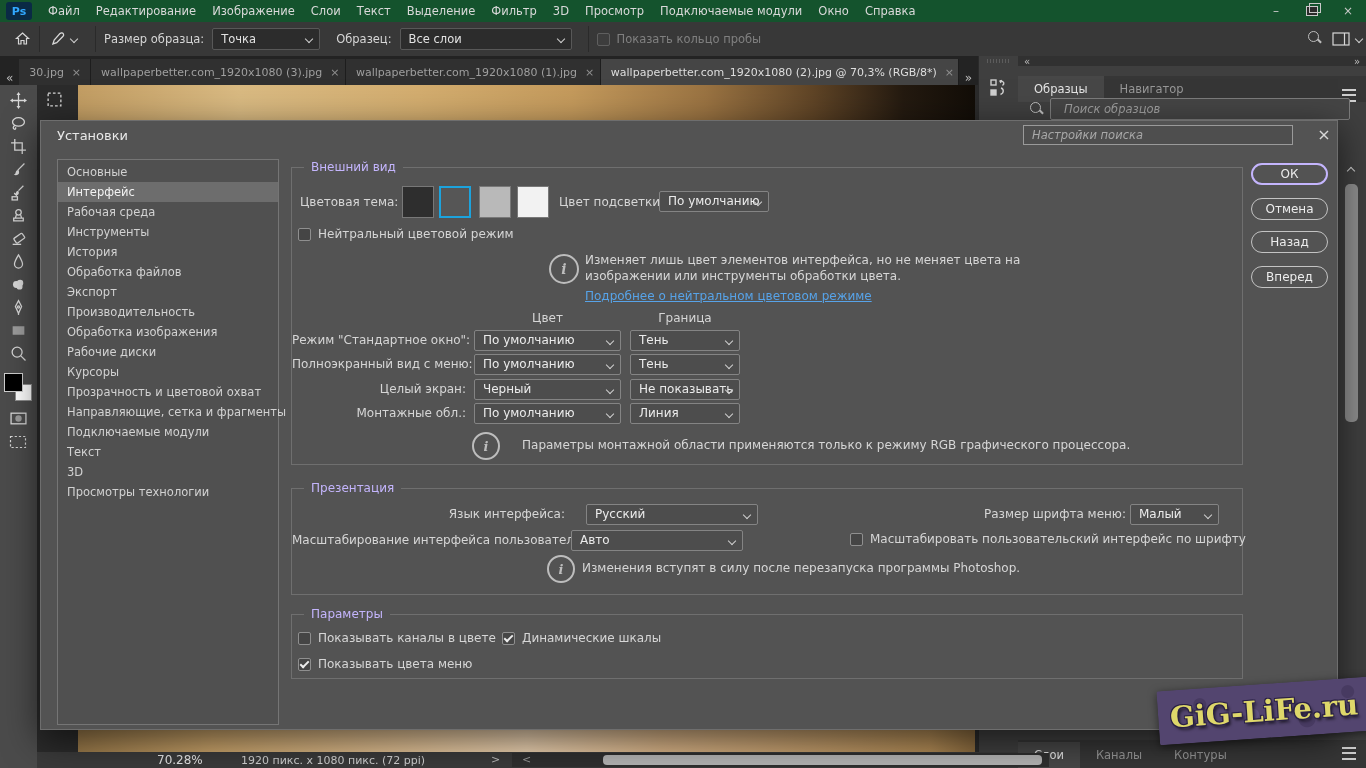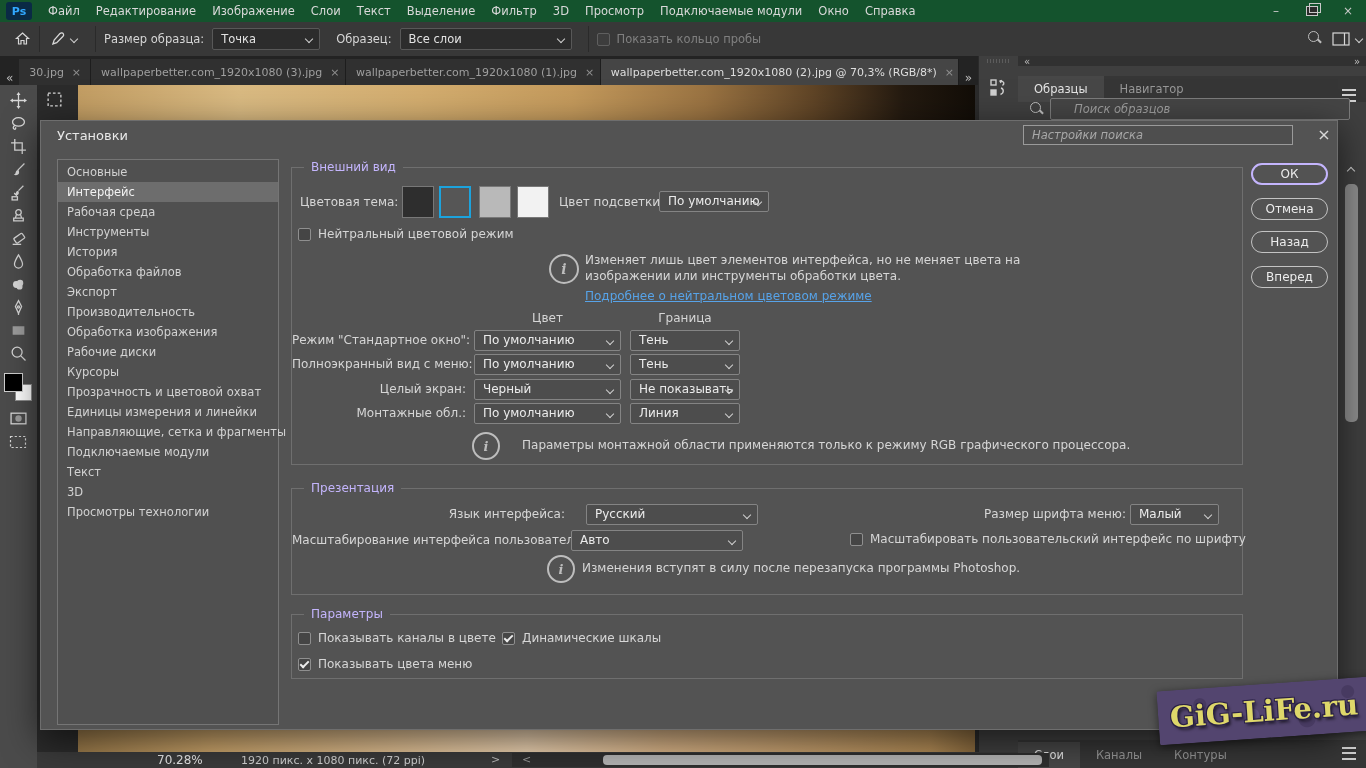--- a/index.html
+++ b/index.html
@@ -42,21 +42,21 @@
   
   #dock{left:978px;top:56px;width:40px;height:696px;background:#3f3f3f;border-left:1px solid #2a2a2a}
   .grip{height:4px;margin:3px 8px;background:repeating-linear-gradient(90deg,#5c5c5c 0 1px,transparent 1px 3px)}
   #panel{left:1018px;top:56px;width:348px;height:712px;background:#3f3f3f}
   #paneltop{left:1018px;top:56px;width:348px;height:10px;background:#313131;display:flex;justify-content:space-between;align-items:center;font-size:10px;color:#bdbdbd;padding:0 6px;box-sizing:border-box}
   .ptabrow{display:flex;align-items:flex-end;height:26px;background:#363636}
   .ptab{height:26px;display:flex;align-items:center;padding:0 16px;font-size:11.5px;color:#979797}
   .ptab.active{background:#474747;color:#e4e4e4}
   .burger{width:14px;height:9px;border-top:2px solid #cfcfcf;border-bottom:2px solid #cfcfcf;position:relative}
   .burger::after{content:"";position:absolute;left:0;top:2.5px;width:14px;height:2px;background:#cfcfcf}
-  .searchbox{position:relative;height:22px;border:1px solid #7c7c7c;border-radius:2px;background:#454545;color:#9f9f9f;font-style:italic;font-size:11.5px;line-height:21px;padding:0 23px;box-sizing:border-box}
+  .searchbox{position:relative;height:22px;border:1px solid #7c7c7c;border-radius:2px;background:#454545;color:#9f9f9f;font-style:italic;font-size:11.5px;line-height:21px;padding:0 13px;box-sizing:border-box}
   .mag{width:14px;height:14px;position:relative}
   .mag::before{content:"";position:absolute;left:0;top:0;width:9px;height:9px;border:1.6px solid #bdbdbd;border-radius:50%}
   .mag::after{content:"";position:absolute;left:9px;top:9px;width:5px;height:1.6px;background:#bdbdbd;transform:rotate(45deg)}
   .vthumb{position:absolute;background:#8d8d8d;border-radius:5px}
   
   #statusbar{left:37px;top:752px;width:981px;height:16px;background:#3a3a3a;font-size:11px;color:#d6d6d6}
   #hscroll{position:absolute;left:475px;top:1px;width:537px;height:14px;background:#2f2f2f}
   #hthumb{position:absolute;left:91px;top:2px;width:439px;height:10px;background:#b3b3b3;border-radius:4px}
   
   #bottomtabs{left:1018px;top:740px;width:348px;height:28px;background:#363636;display:flex;align-items:flex-end}
@@ -328,21 +328,20 @@
       <div class="pitem">Рабочая среда</div>
       <div class="pitem">Инструменты</div>
       <div class="pitem">История</div>
       <div class="pitem">Обработка файлов</div>
       <div class="pitem">Экспорт</div>
       <div class="pitem">Производительность</div>
       <div class="pitem">Обработка изображения</div>
       <div class="pitem">Рабочие диски</div>
       <div class="pitem">Курсоры</div>
       <div class="pitem">Прозрачность и цветовой охват</div>
-      <div class="pitem">Единицы измерения и линейки</div>
       <div class="pitem">Направляющие, сетка и фрагменты</div>
       <div class="pitem">Подключаемые модули</div>
       <div class="pitem">Текст</div>
       <div class="pitem">3D</div>
       <div class="pitem">Просмотры технологии</div>
     </div>
 
     <div class="pill primary abs" style="top:42px">ОК</div>
     <div class="pill abs" style="top:77px">Отмена</div>
     <div class="pill abs" style="top:110px">Назад</div>

